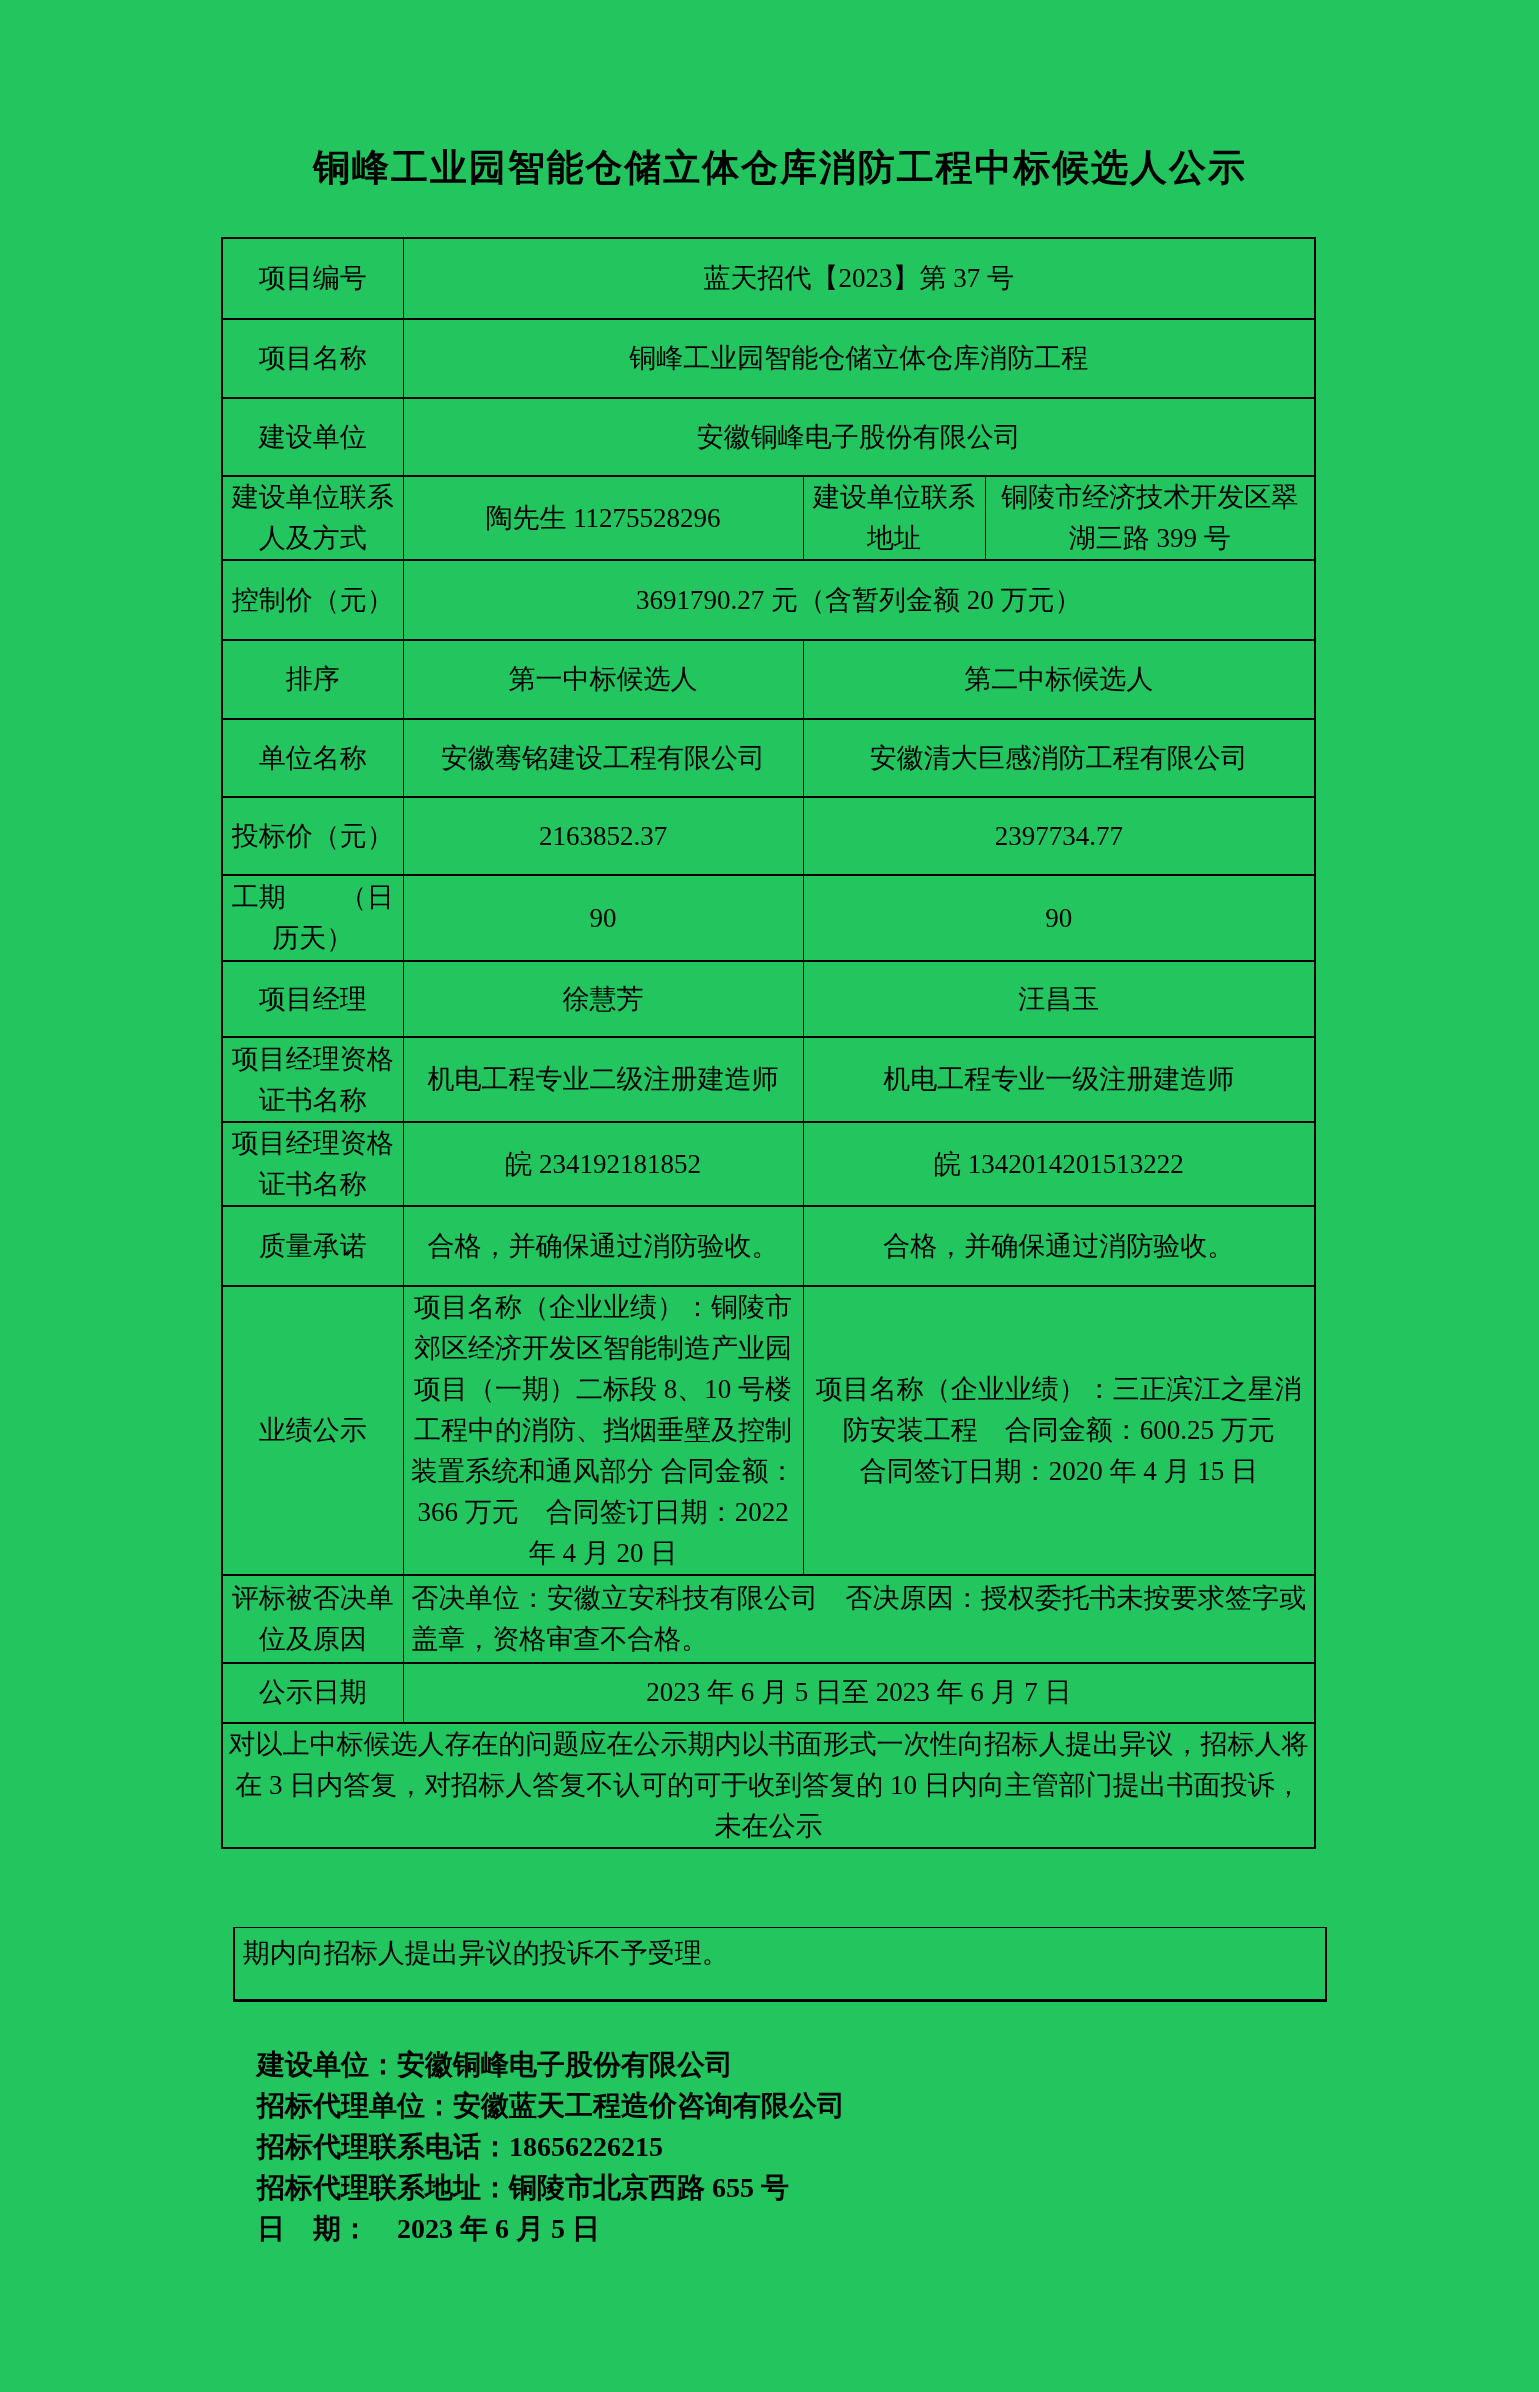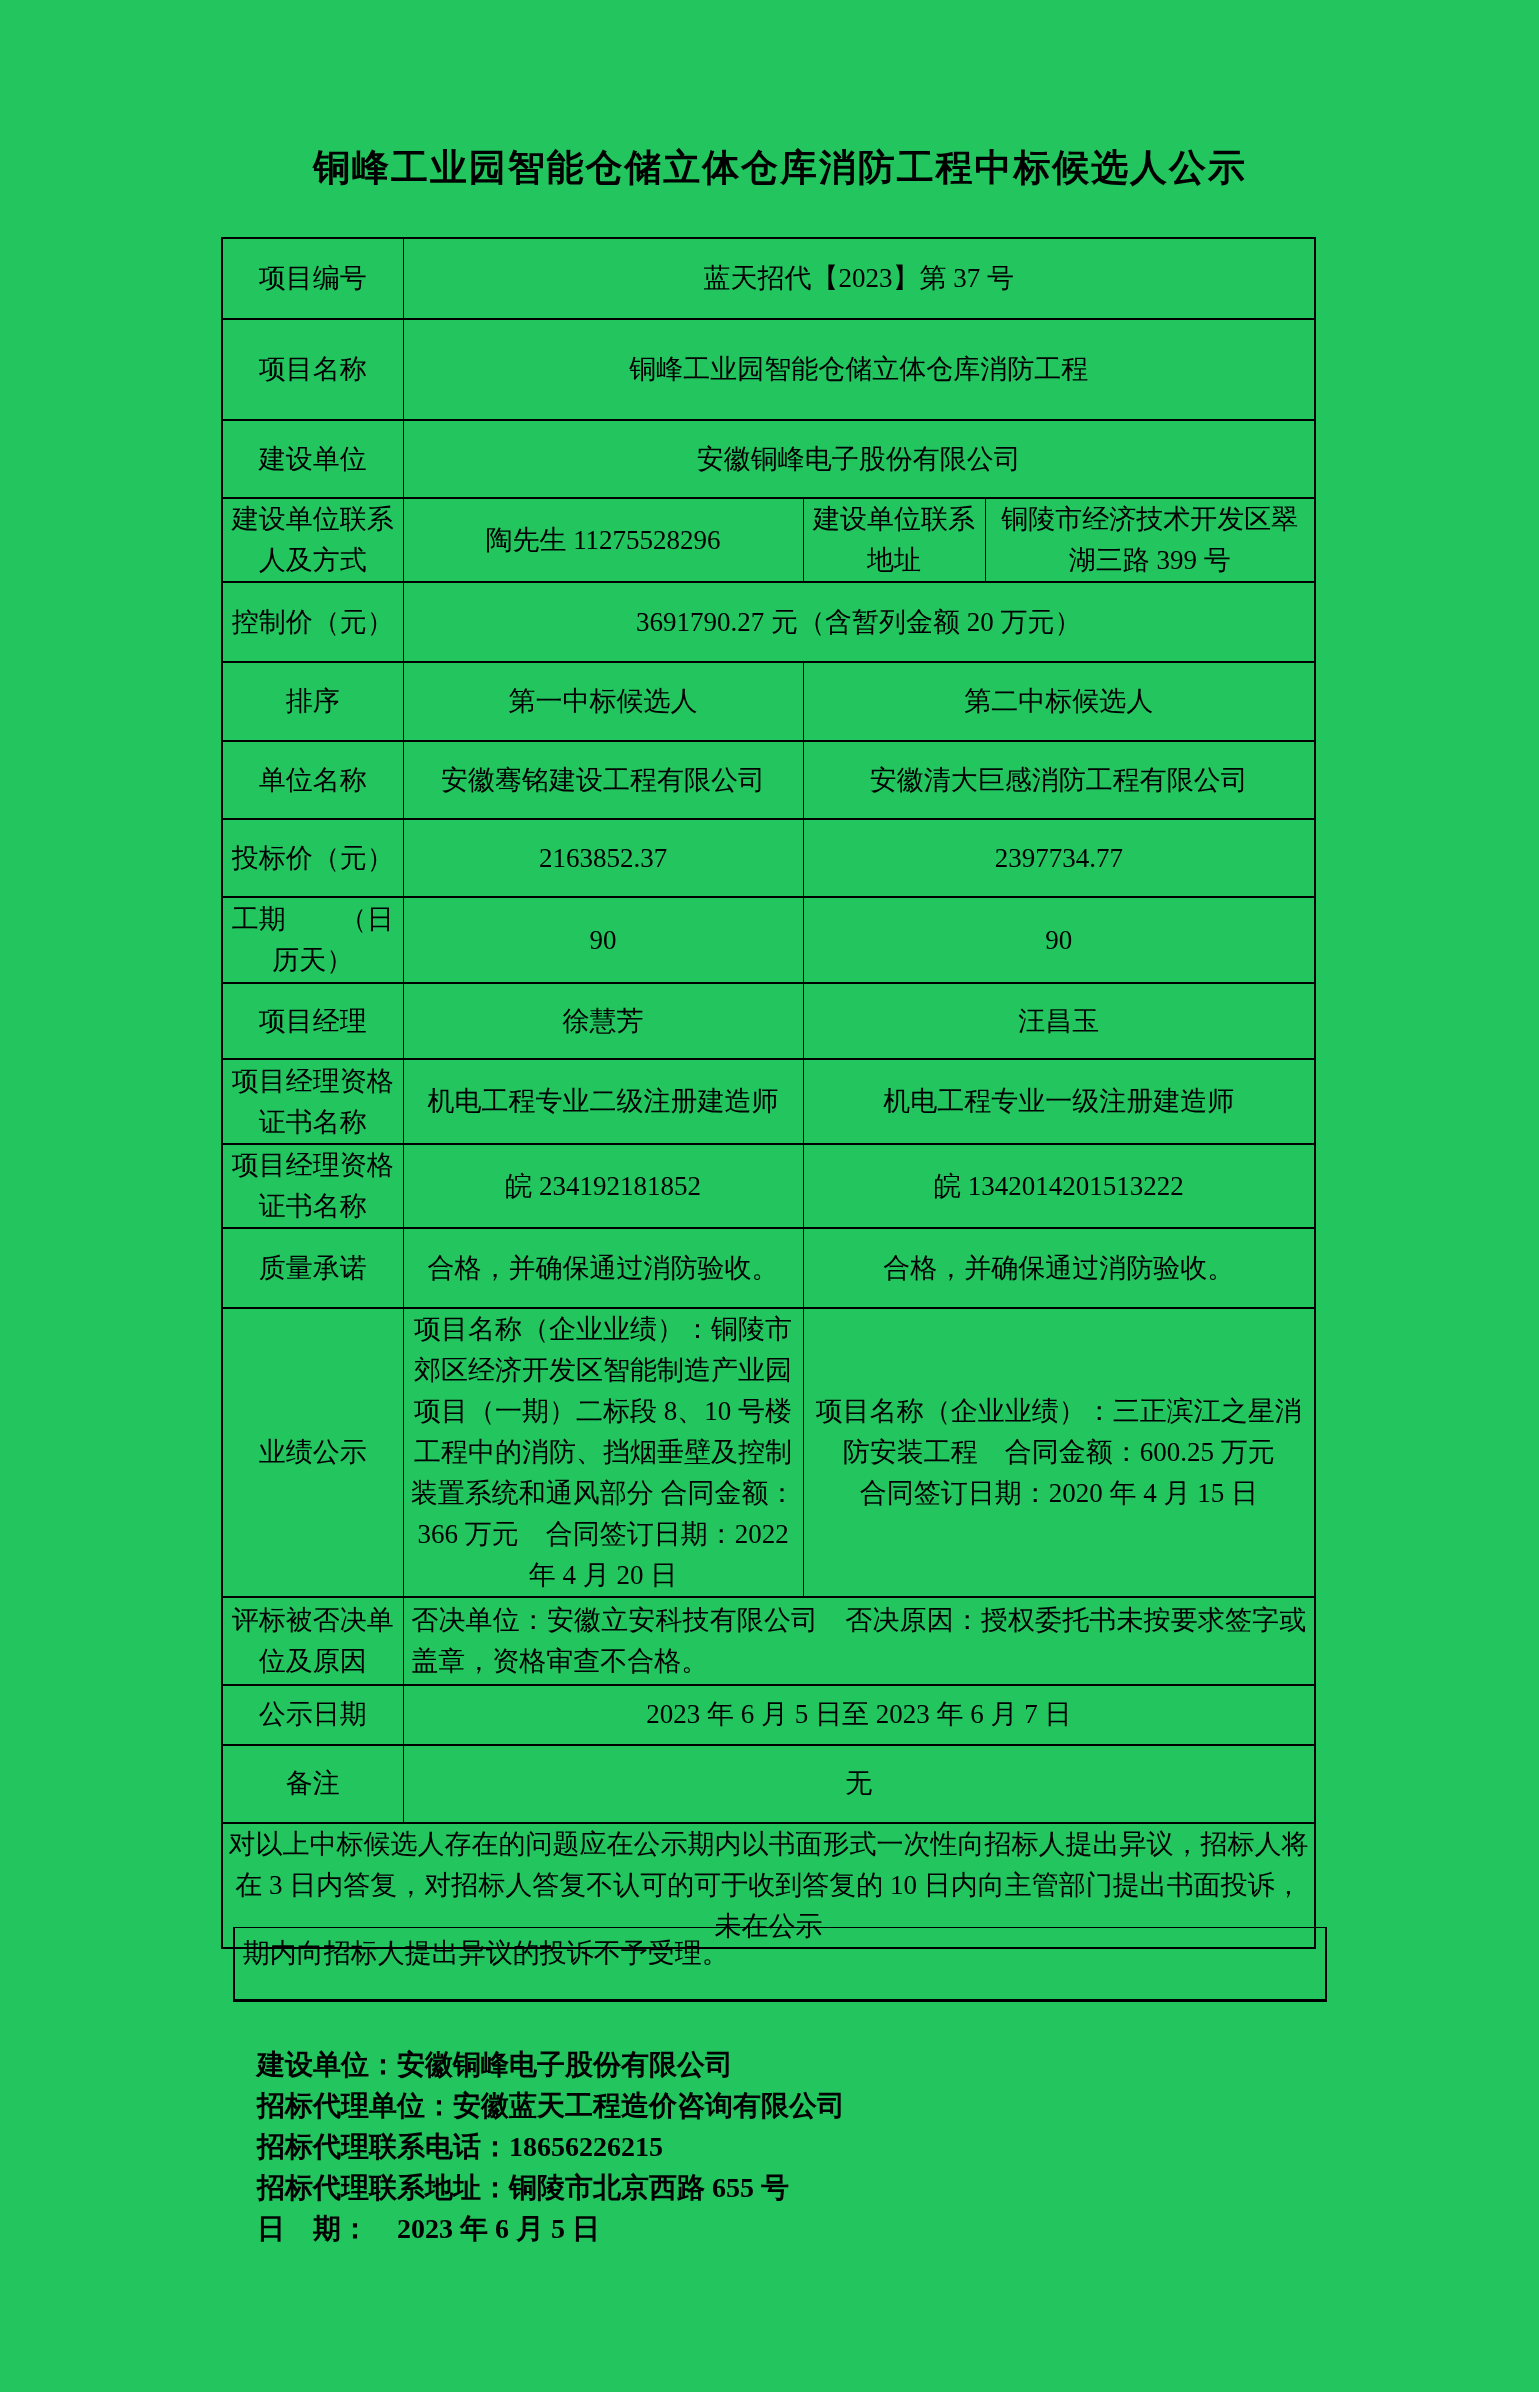--- a/index.html
+++ b/index.html
@@ -64,21 +64,21 @@
     text-align: justify;
     padding: 19.4px 7.8px 0 7.8px;
     vertical-align: top;
   }
   td.note-cell {
     text-align: justify;
     padding: 1.9px 5.8px;
     vertical-align: top;
   }
   
-  .r1  { height: 81px; }  .r2  { height: 101px; padding-left: 28px; }  .r3  { height: 78px; }
+  .r1  { height: 81px; }  .r2  { height: 79px; padding-left: 28px; }  .r3  { height: 78px; }
   .r4  { height: 84px; }  .r5  { height: 80px; }  .r6  { height: 79px; }
   .r7  { height: 78px; }  .r8  { height: 78px; }  .r9  { height: 86px; }
   .r10 { height: 76px; }  .r11 { height: 85px; }  .r12 { height: 84px; }
   .r13 { height: 80px; }  .r14 { height: 286px; } .r15 { height: 85px; }
   .r16 { height: 60px; }  .r17 { height: 78px; }  .r18 { height: 84px; }
   .continuation {
     position: absolute;
     left: 233px;
     top: 1927px;
     width: 1094px;
@@ -186,24 +186,20 @@
       <td colspan="2" class="perf-second">项目名称（企业业绩）：三正滨江之星消防安装工程　合同金额：600.25 万元　　合同签订日期：2020 年 4 月 15 日</td>
     </tr>
     <tr class="r15">
       <td>评标被否决单位及原因</td>
       <td colspan="3" class="left">否决单位：安徽立安科技有限公司　否决原因：授权委托书未按要求签字或盖章，资格审查不合格。</td>
     </tr>
     <tr class="r16">
       <td>公示日期</td>
       <td colspan="3" class="val">2023 年 6 月 5 日至 2023 年 6 月 7 日</td>
     </tr>
-    <tr class="r17">
-      <td>备注</td>
-      <td colspan="3" class="val">无</td>
-    </tr>
     <tr class="r18">
       <td colspan="4" class="note-cell">对以上中标候选人存在的问题应在公示期内以书面形式一次性向招标人提出异议，招标人将在 3 日内答复，对招标人答复不认可的可于收到答复的 10 日内向主管部门提出书面投诉，未在公示</td>
     </tr>
   </tbody>
     </table>
 
   <div class="continuation">
     <span>期内向招标人提出异议的投诉不予受理。</span>
   </div>
 

